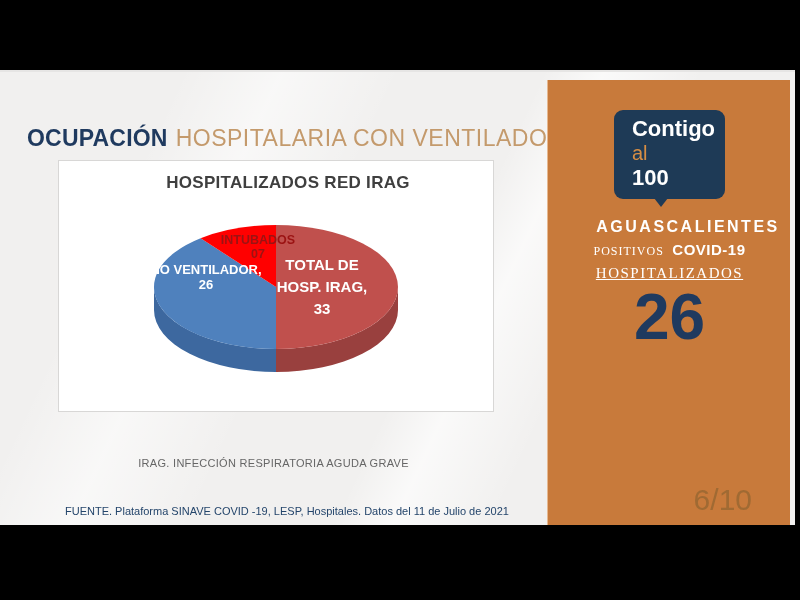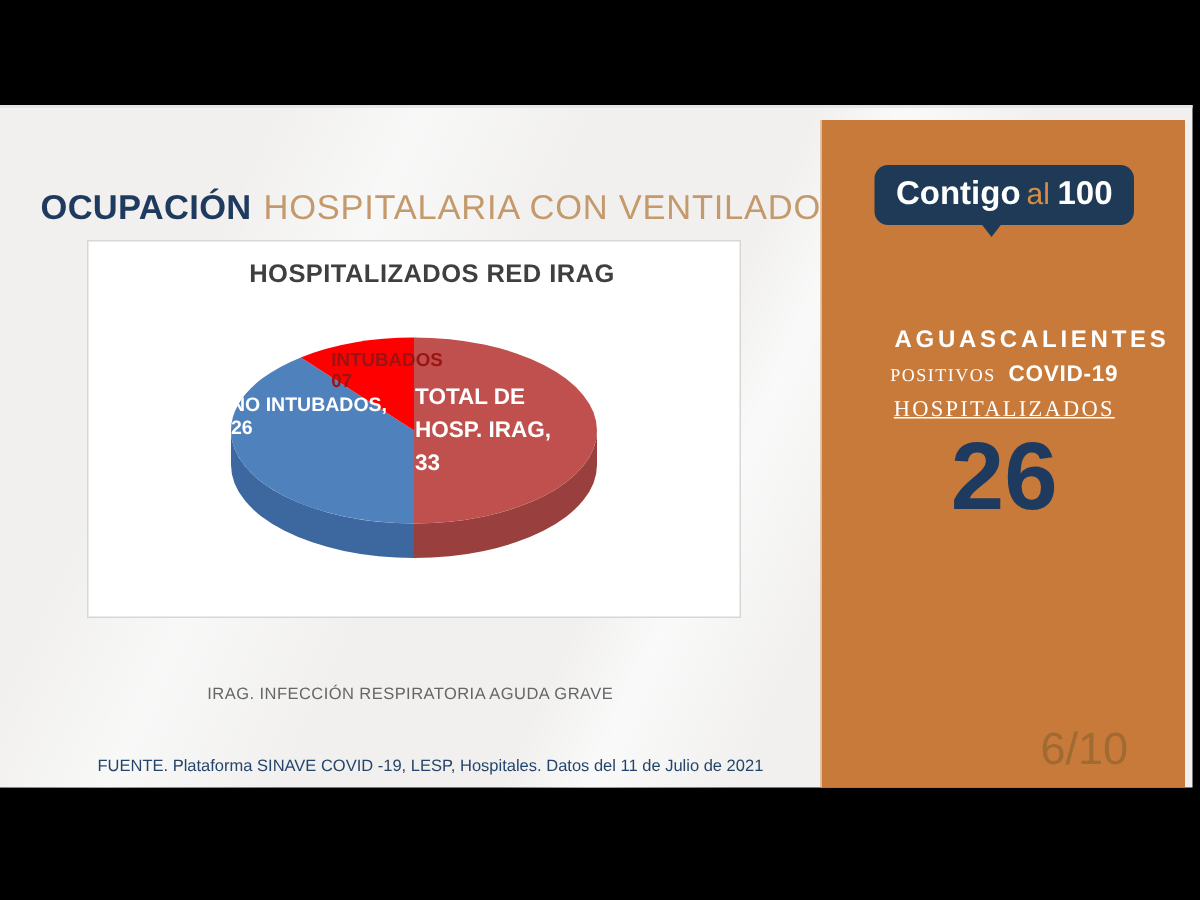--- a/index.html
+++ b/index.html
@@ -24,39 +24,39 @@
   .title-secondary { font-size:23px; font-weight:400; color:#C49A6C; margin-left:8px; letter-spacing:.5px; }
   .virus { margin-left:10px; }
 
   
   .panel {
     position:absolute; left:58px; top:88px; width:436px; height:252px;
     background:#fff; border:1px solid #D8D7D6;padding-left:24px;
   }
   .panel-title { text-align:center; margin-top:12px; font-size:17px; font-weight:700; color:#3F3F3F; letter-spacing:.3px; }
   .pie-wrap { position:absolute; left:0; top:0; width:436px; height:252px; }
-  .pie-label { position:absolute; transform:translate(-50%,-50%); font-weight:700; white-space:nowrap; }
+  .pie-label { position:absolute; transform:translate(-50%,-50%); text-align:center; font-weight:700; white-space:nowrap; }
   .lbl-intubados { left:199px; top:86px; font-size:12.5px; line-height:14px; color:#9B1313; }
   .lbl-nointubados { left:147px; top:116px; font-size:13px; line-height:15px; color:#fff; }
   .lbl-total { left:263px; top:126px; font-size:15px; line-height:22px; color:#fff; }
 
   
   .irag-note { position:absolute; left:0; top:385px; width:547px; text-align:center;
                font-size:11px; color:#666; letter-spacing:.3px; }
   .source-note { position:absolute; left:65px; top:433px; font-size:11px; color:#24456B; }
 
   
   .sidebar {
     position:absolute; left:547px; top:8px; width:243px; height:445px;
     background:#C87A3B; border-left:1px solid rgba(255,235,215,.55);
   }
   .badge-wrap { position:absolute; left:0; top:30px; width:243px; display:flex; flex-direction:column; align-items:center; }
   .badge {
     background:#1E3A56; border-radius:9px; padding:6px 14px 8px 14px;
-    display:flex; align-items:baseline; white-space:nowrap;
+    display:flex; align-items:baseline; white-space:nowrap;flex-direction:column;
   }
   .badge .p1 { color:#fff; font-size:22px; font-weight:800; }
   .badge .p2 { color:#D78E44; font-size:20px; font-weight:400; margin:0 5px 0 4px; }
   .badge .p3 { color:#fff; font-size:22px; font-weight:800; }
   .badge-tail { width:0; height:0; border-left:7px solid transparent; border-right:7px solid transparent;
                 border-top:9px solid #1E3A56; margin-top:-1px; margin-right:18px; }
   .sb-head { position:absolute; left:0; top:138px; width:243px; text-align:center; color:#fff; }
   .sb-region { font-size:16px; font-weight:800; letter-spacing:2.5px;margin-left:37px; }
   .sb-line2 { margin-top:5px; }
   .sb-line2 .pref { font-family:"Liberation Serif","DejaVu Serif",serif; font-size:12px; letter-spacing:1px; }
@@ -122,21 +122,21 @@
             <path d="M 217.00000000000003 188 A 122 62 0 0 1 95 126.00000000000001 L 95 149 A 122 62 0 0 0 217.00000000000003 211 Z" fill="#3D689F"></path>
             <path d="M 217 126 L 217 64 A 122 62 0 0 1 217.00000000000003 188 Z" fill="#C0504D"></path>
             <path d="M 217 126 L 217.00000000000003 188 A 122 62 0 0 1 141.58460368108612 77.2647081259472 Z" fill="#4F81BD"></path>
             <path d="M 217 126 L 141.58460368108612 77.2647081259472 A 122 62 0 0 1 216.99999999999997 64 Z" fill="#FF0000"></path>
           </svg>
         <div class="pie-label lbl-intubados">
           <div>INTUBADOS</div>
           <div>07</div>
         </div>
         <div class="pie-label lbl-nointubados">
-          <div>NO INTUBADOS,</div>
+          <div>NO VENTILADOR,</div>
           <div>26</div>
         </div>
         <div class="pie-label lbl-total">
           <div>TOTAL DE</div>
           <div>HOSP. IRAG,</div>
           <div>33</div>
         </div>
       </div>
     </div>
 

